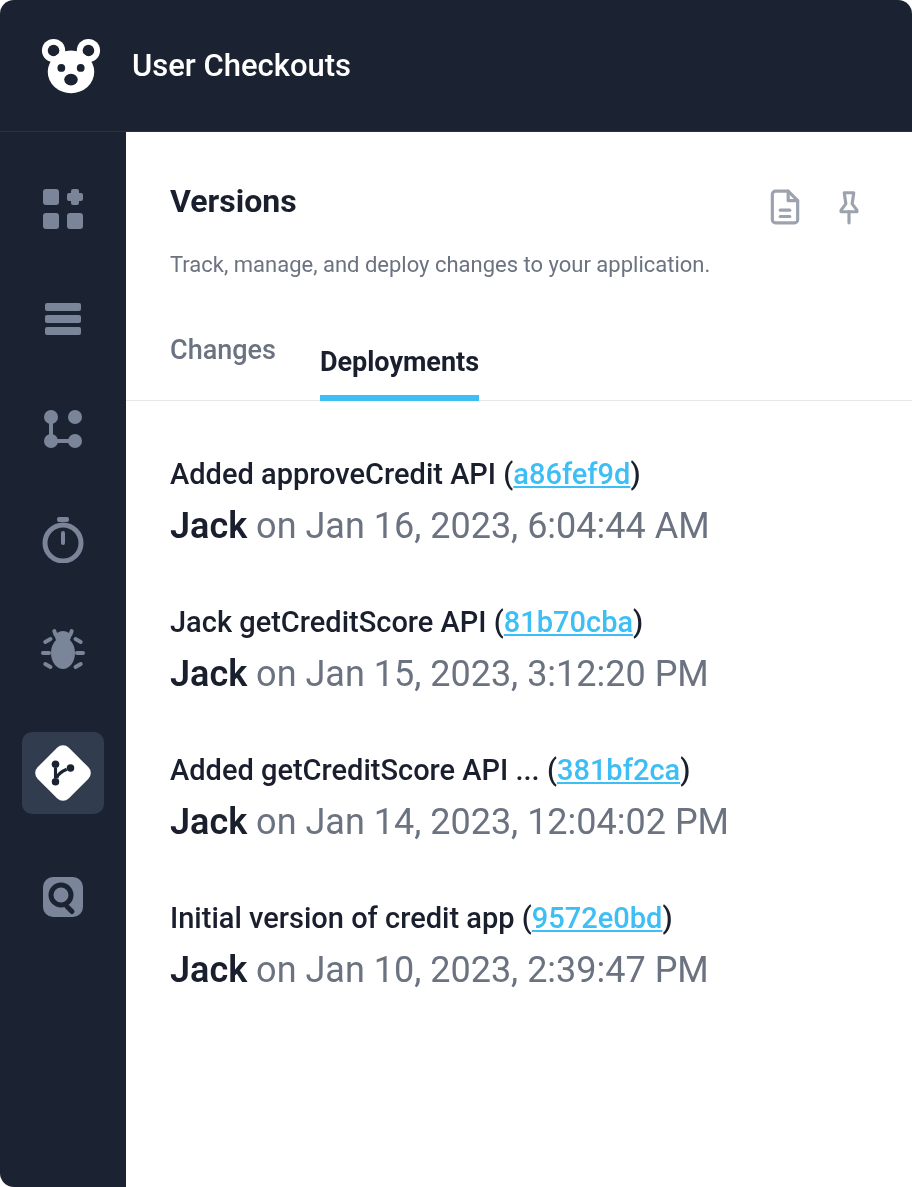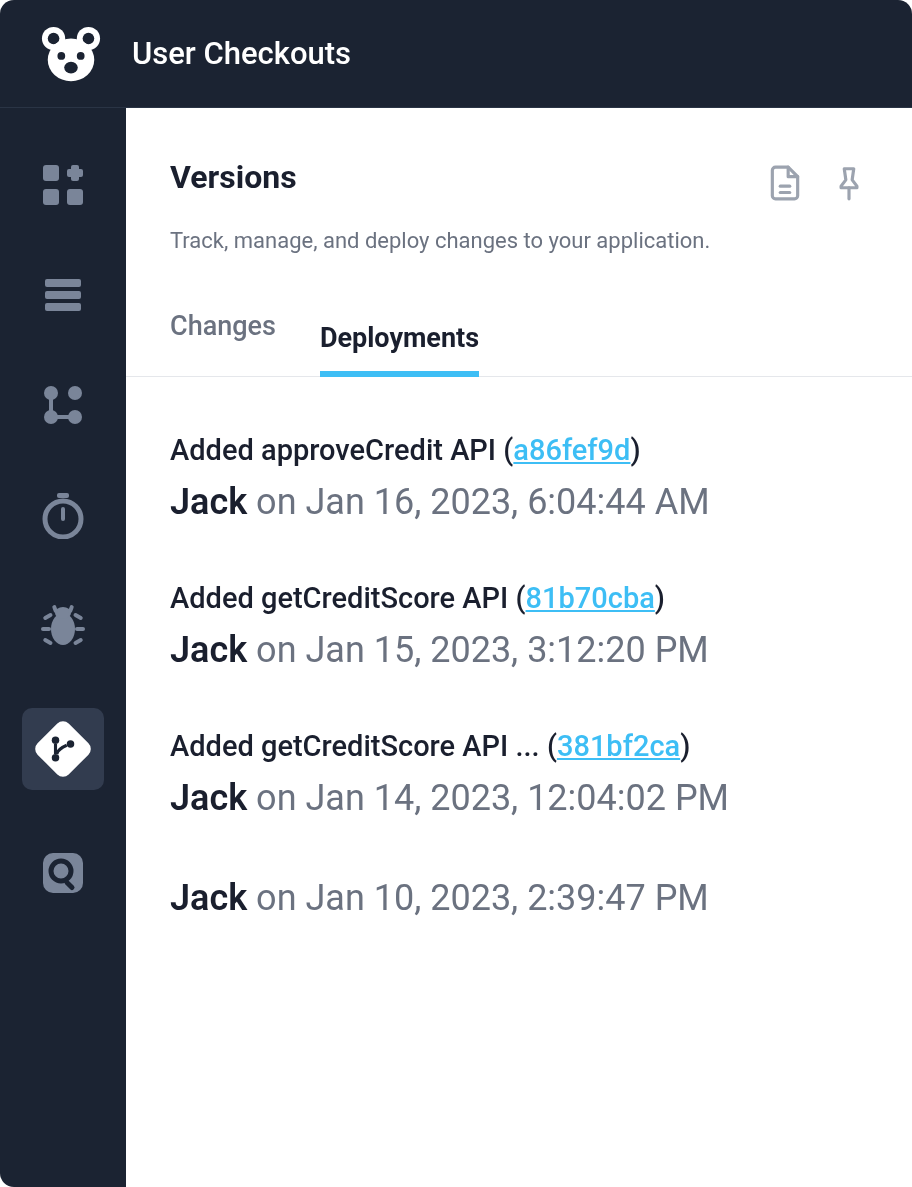--- a/index.html
+++ b/index.html
@@ -19,21 +19,21 @@
     .app {
       display: flex;
       flex-direction: column;
       height: 100%;
       border-radius: 14px;
       overflow: hidden;
     }
     
     .header {
       background: #1b2332;
-      height: 108px;
+      height: 132px;
       display: flex;
       align-items: center;
       padding: 0 40px;
       gap: 30px;
       border-bottom: 1px solid #2a3445;
     }
     
     .logo {
       width: 62px;
       height: 62px;
@@ -342,39 +342,42 @@
             <span>Added approveCredit API</span> (<span class="deployment-hash">a86fef9d</span>)
           </div>
           <div class="deployment-meta">
             <span class="deployment-author">Jack</span>
             <span class="deployment-timestamp">on Jan 16, 2023, 6:04:44 AM</span>
           </div>
         </div>
 
         <div class="deployment-item">
           <div class="deployment-title">
-            <span>Added getCreditScore API</span> (<span class="deployment-hash">81b70cba</span>)
+            <span>Jack getCreditScore API</span> (<span class="deployment-hash">81b70cba</span>)
           </div>
           <div class="deployment-meta">
             <span class="deployment-author">Jack</span>
             <span class="deployment-timestamp">on Jan 15, 2023, 3:12:20 PM</span>
           </div>
         </div>
 
         <div class="deployment-item">
           <div class="deployment-title">
             <span>Added getCreditScore API ...</span> (<span class="deployment-hash">381bf2ca</span>)
           </div>
           <div class="deployment-meta">
             <span class="deployment-author">Jack</span>
             <span class="deployment-timestamp">on Jan 14, 2023, 12:04:02 PM</span>
           </div>
         </div>
 
         <div class="deployment-item">
+          <div class="deployment-title">
+            <span>Initial version of credit app</span> (<span class="deployment-hash">9572e0bd</span>)
+          </div>
           <div class="deployment-meta">
             <span class="deployment-author">Jack</span>
             <span class="deployment-timestamp">on Jan 10, 2023, 2:39:47 PM</span>
           </div>
         </div>
       </div>
     </div>
   </div>
 </div>
 

